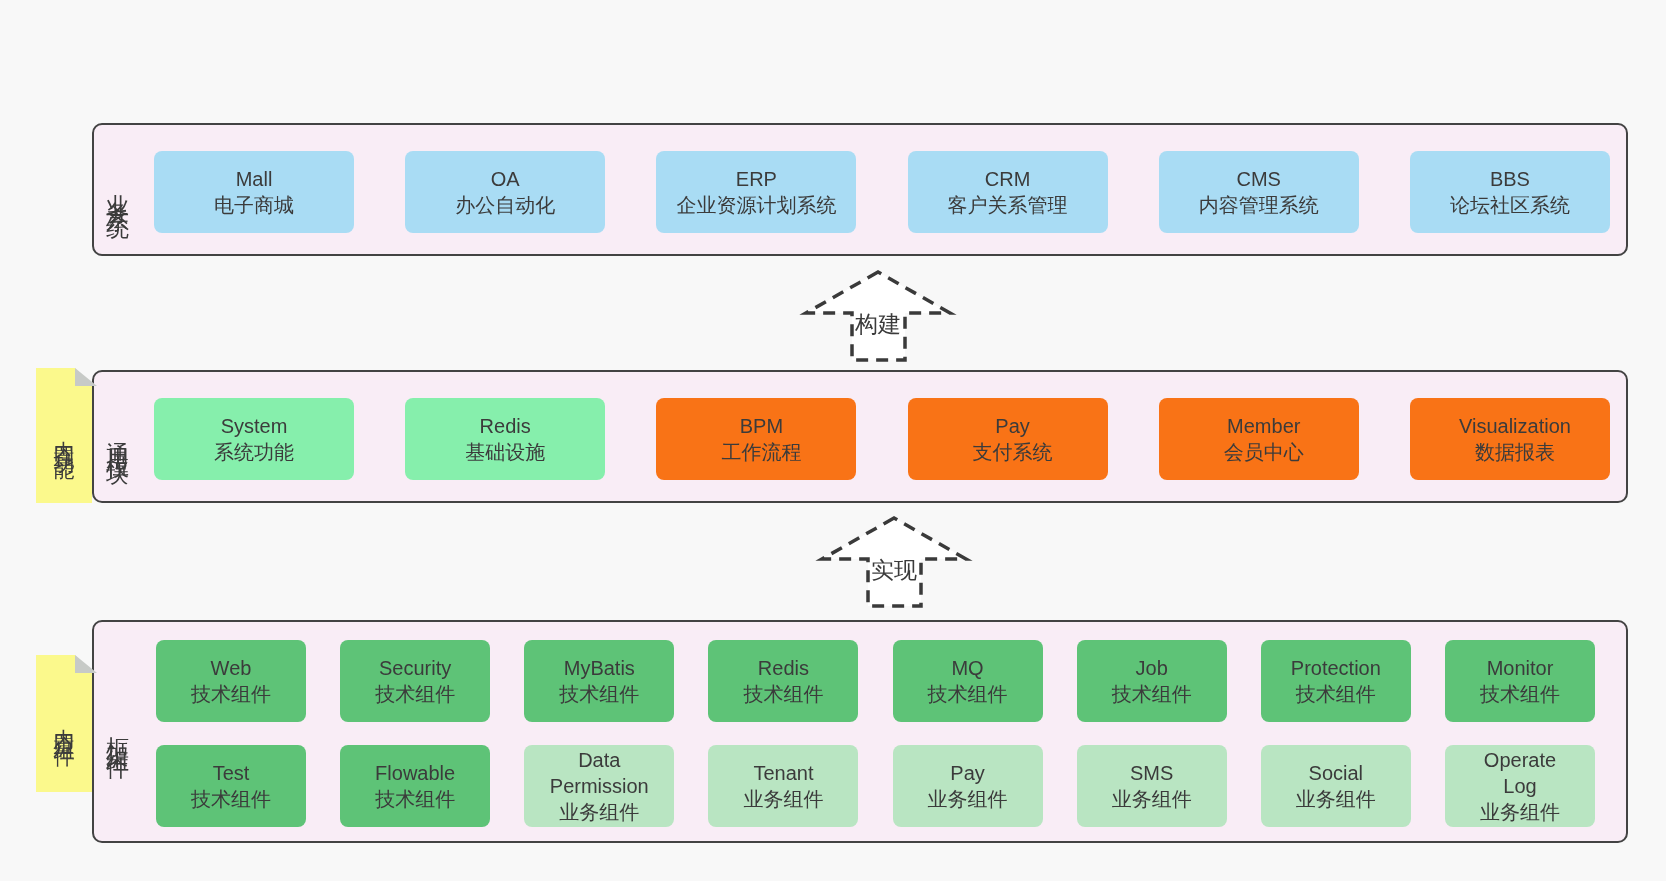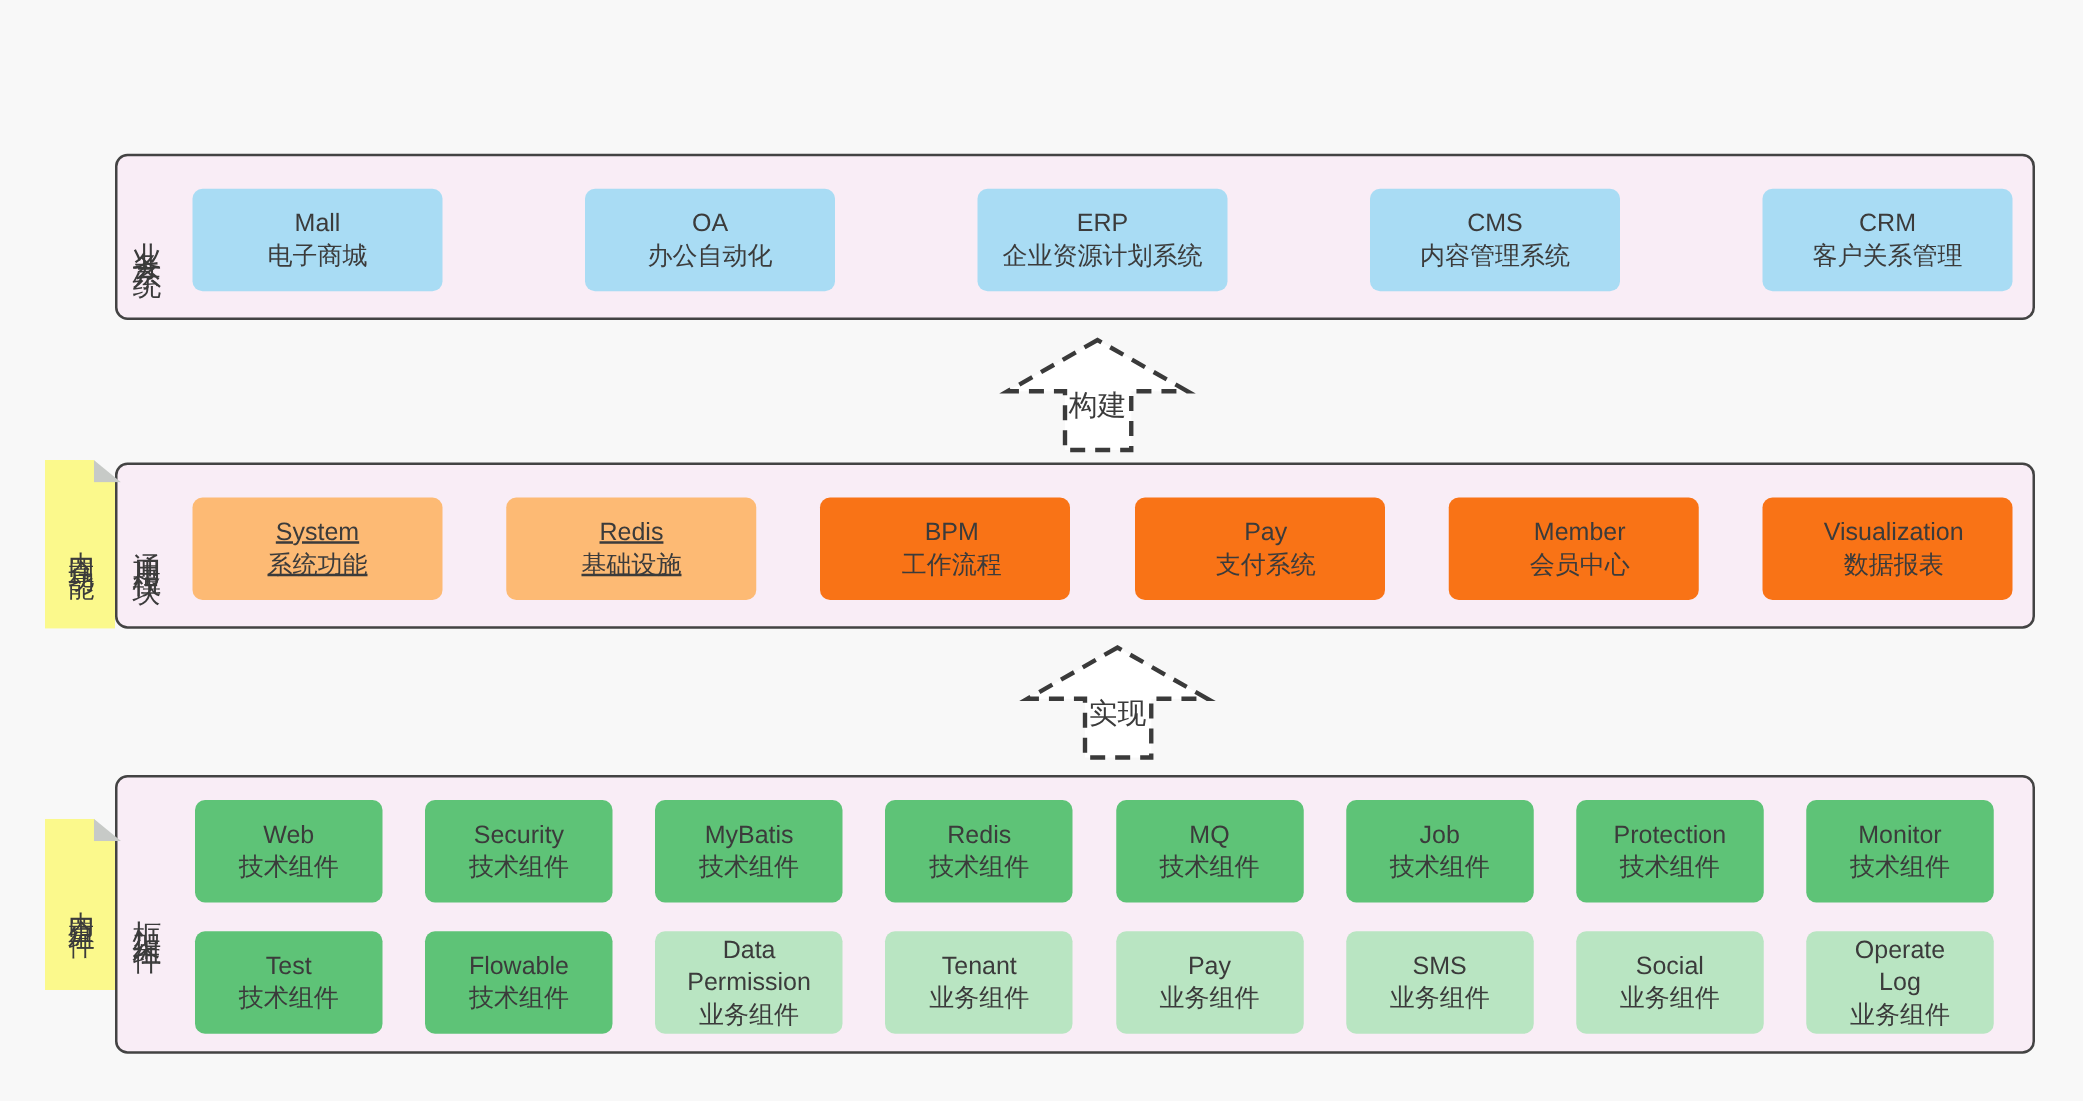--- a/index.html
+++ b/index.html
@@ -29,21 +29,21 @@
   .row-a{left:62px;right:31px;top:18px;height:82px;}
   .row-b{left:62px;right:31px;top:123px;height:82px;}
   .box{
     border-radius:8px;display:flex;flex-direction:column;
     align-items:center;justify-content:center;text-align:center;
     font-size:20px;line-height:26px;box-sizing:border-box;
   }
   .b-lg{width:200px;padding:0 14px;}
   .b-sm{width:150px;padding:0 24px;}
   .c-blue{background:#a9dcf4;}
-  .c-red{background:#fdba74;text-decoration:underline;}
+  .c-red{background:#86efac;}
   .c-pink{background:#f97316;padding-left:24px;}
   .c-green{background:#5ec377;}
   .c-lgreen{background:#b9e5c2;}
   .sticky{position:absolute;left:36px;width:56px;z-index:3;}
   .sticky-modules{top:368px;height:135px;}
   .sticky-components{top:655px;height:137px;}
   .sticky-paper{
     position:absolute;inset:0;background:#fbf98c;
     clip-path:polygon(0 0,calc(100% - 17px) 0,100% 17px,100% 100%,0 100%);
   }
@@ -78,26 +78,30 @@
     </div>
     <div class="box b-lg c-blue">
       <span>OA</span>
       <span>办公自动化</span>
     </div>
     <div class="box b-lg c-blue">
       <span>ERP</span>
       <span>企业资源计划系统</span>
     </div>
     <div class="box b-lg c-blue">
+      <span>CRM</span>
+      <span>客户关系管理</span>
+    </div>
+    <div class="box b-lg c-blue">
       <span>CMS</span>
       <span>内容管理系统</span>
     </div>
     <div class="box b-lg c-blue">
-      <span>CRM</span>
-      <span>客户关系管理</span>
+      <span>BBS</span>
+      <span>论坛社区系统</span>
     </div>
   </div>
 </div>
 
 <div class="arrow arrow-1">
   <svg width="156" height="96" viewBox="0 0 156 96">
     <path d="M78 4 L6 45 L52 45 L52 92 L105 92 L105 45 L150 45 Z" fill="#ffffff" stroke="#3a3a3a" stroke-width="3.5" stroke-dasharray="12 8" stroke-linejoin="miter"></path>
   </svg>
   <div class="arrow-label">构建</div>
 </div>

